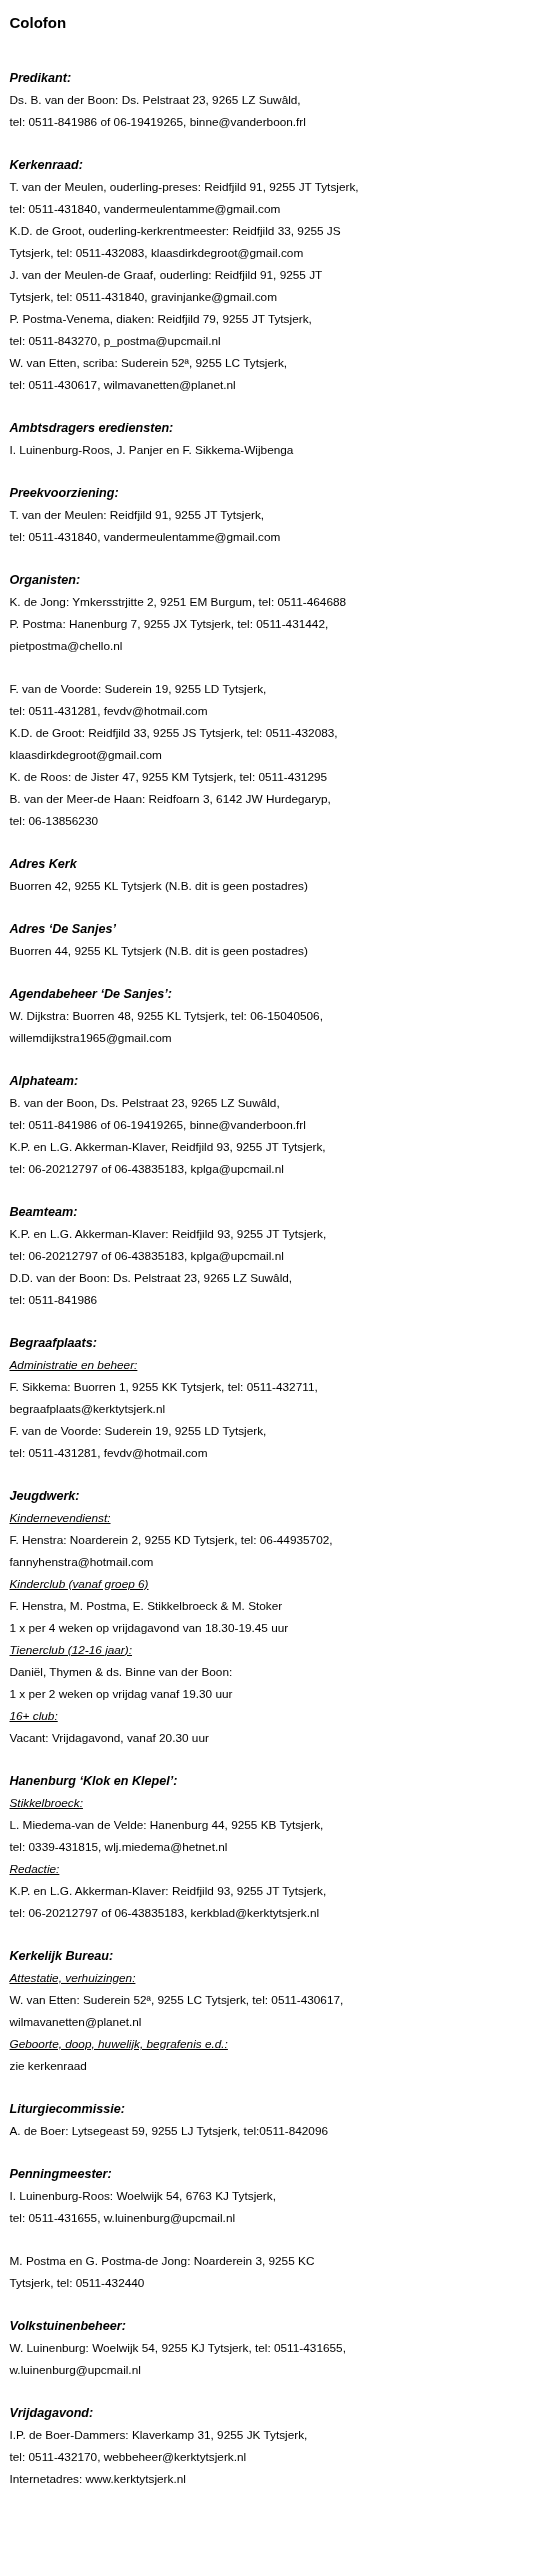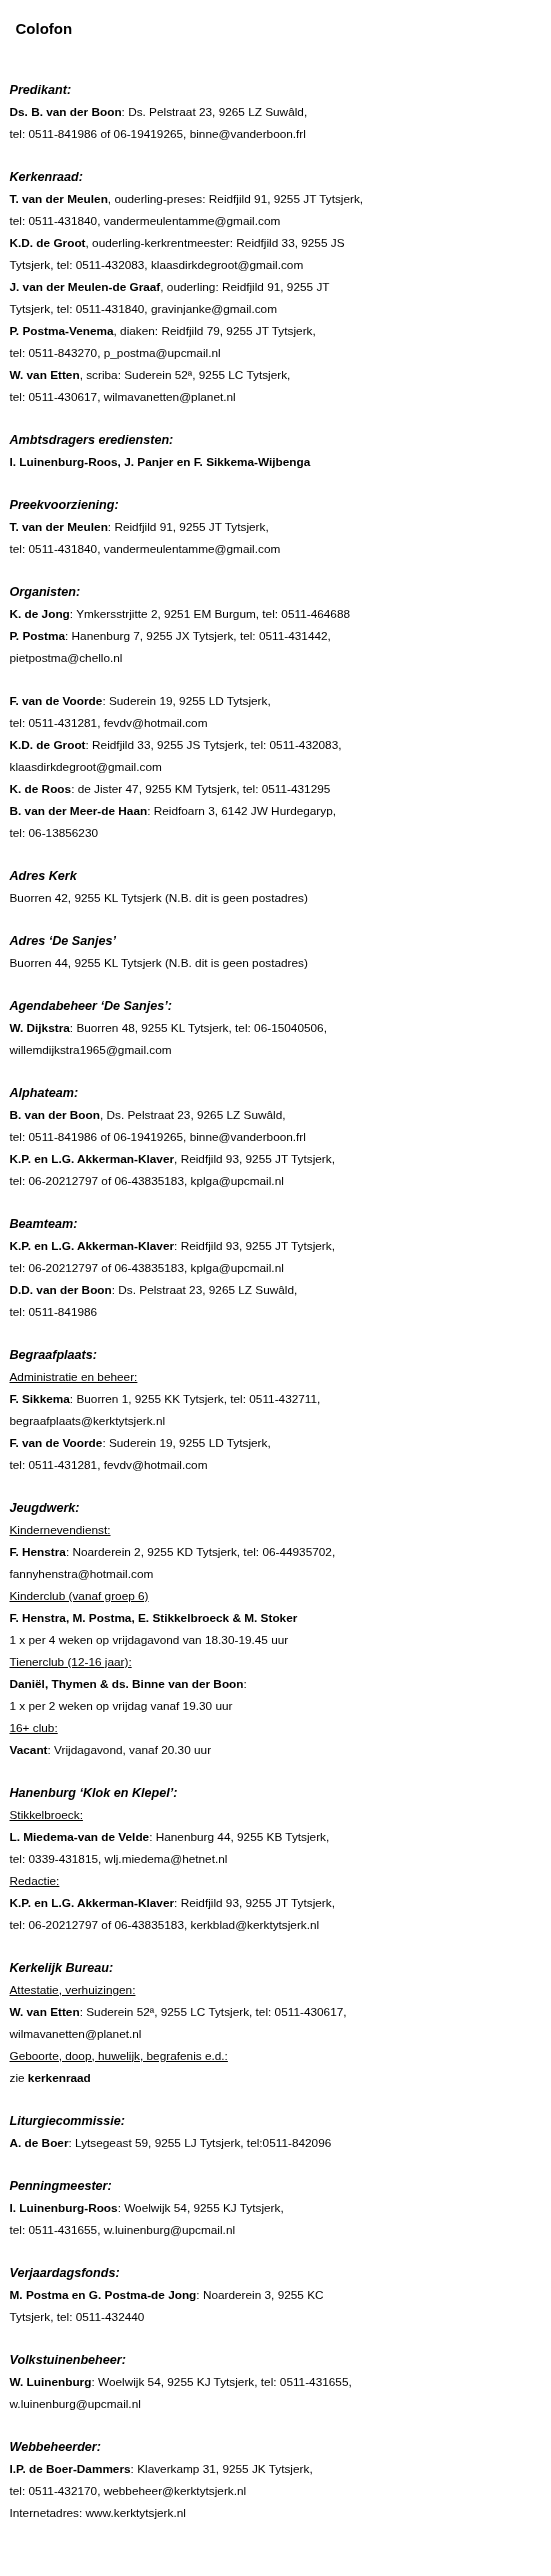--- a/index.html
+++ b/index.html
@@ -13,39 +13,40 @@
   }
   .doc {
     padding: 11px 7.9px 15.8px 9.5px;
     box-sizing: border-box;
     width: 551px;
   }
   .doc-title {
     font-size: 15px;
     font-weight: bold;
     line-height: 23.6px;
-    margin: 6px;
+    margin: 0;
   }
   .sections { padding-top: 11px; }
   .section { padding-top: 21px; }
   .section-title {
     font-size: 12.6px;
     font-weight: bold;
     font-style: italic;
     line-height: 22px;
     margin: 0;
   }
   .line {
     font-size: 11.8px;
     line-height: 22px;
     white-space: nowrap;
   }
-  .seg-bold { font-weight: bold; }
+  .seg-bold { font-weight: normal; }
   .seg-normal { font-weight: normal; }
   .seg-subhead {
+    font-style: italic;
     text-decoration: underline;
   }
 </style>
 </head>
 <body>
 
 <div class="doc">
   <h1 class="doc-title">Colofon</h1>
   <div class="sections" id="sections">
       <div class="section">
@@ -155,34 +156,33 @@
         <div class="line"><span class="seg-normal">wilmavanetten@planet.nl</span></div>
         <div class="line"><span class="seg-subhead">Geboorte, doop, huwelijk, begrafenis e.d.:</span></div>
         <div class="line"><span class="seg-normal">zie </span><span class="seg-bold">kerkenraad</span></div>
       </div>
       <div class="section">
         <h2 class="section-title">Liturgiecommissie:</h2>
         <div class="line"><span class="seg-bold">A. de Boer</span><span class="seg-normal">: Lytsegeast 59, 9255 LJ Tytsjerk, tel:0511-842096</span></div>
       </div>
       <div class="section">
         <h2 class="section-title">Penningmeester:</h2>
-        <div class="line"><span class="seg-bold">I. Luinenburg-Roos</span><span class="seg-normal">: Woelwijk 54, 9255 KJ Tytsjerk,</span></div>
+        <div class="line"><span class="seg-bold">I. Luinenburg-Roos</span><span class="seg-normal">: Woelwijk 54, 6763 KJ Tytsjerk,</span></div>
         <div class="line"><span class="seg-normal">tel: 0511-431655, w.luinenburg@upcmail.nl</span></div>
       </div>
       <div class="section">
-        <h2 class="section-title">Verjaardagsfonds:</h2>
         <div class="line"><span class="seg-bold">M. Postma en G. Postma-de Jong</span><span class="seg-normal">: Noarderein 3, 9255 KC</span></div>
         <div class="line"><span class="seg-normal">Tytsjerk, tel: 0511-432440</span></div>
       </div>
       <div class="section">
         <h2 class="section-title">Volkstuinenbeheer:</h2>
         <div class="line"><span class="seg-bold">W. Luinenburg</span><span class="seg-normal">: Woelwijk 54, 9255 KJ Tytsjerk, tel: 0511-431655,</span></div>
         <div class="line"><span class="seg-normal">w.luinenburg@upcmail.nl</span></div>
       </div>
       <div class="section">
-        <h2 class="section-title">Webbeheerder:</h2>
+        <h2 class="section-title">Vrijdagavond:</h2>
         <div class="line"><span class="seg-bold">I.P. de Boer-Dammers</span><span class="seg-normal">: Klaverkamp 31, 9255 JK Tytsjerk,</span></div>
         <div class="line"><span class="seg-normal">tel: 0511-432170, webbeheer@kerktytsjerk.nl</span></div>
         <div class="line"><span class="seg-normal">Internetadres: www.kerktytsjerk.nl</span></div>
       </div>
     </div>
 </div>
 
 
 </body></html>

